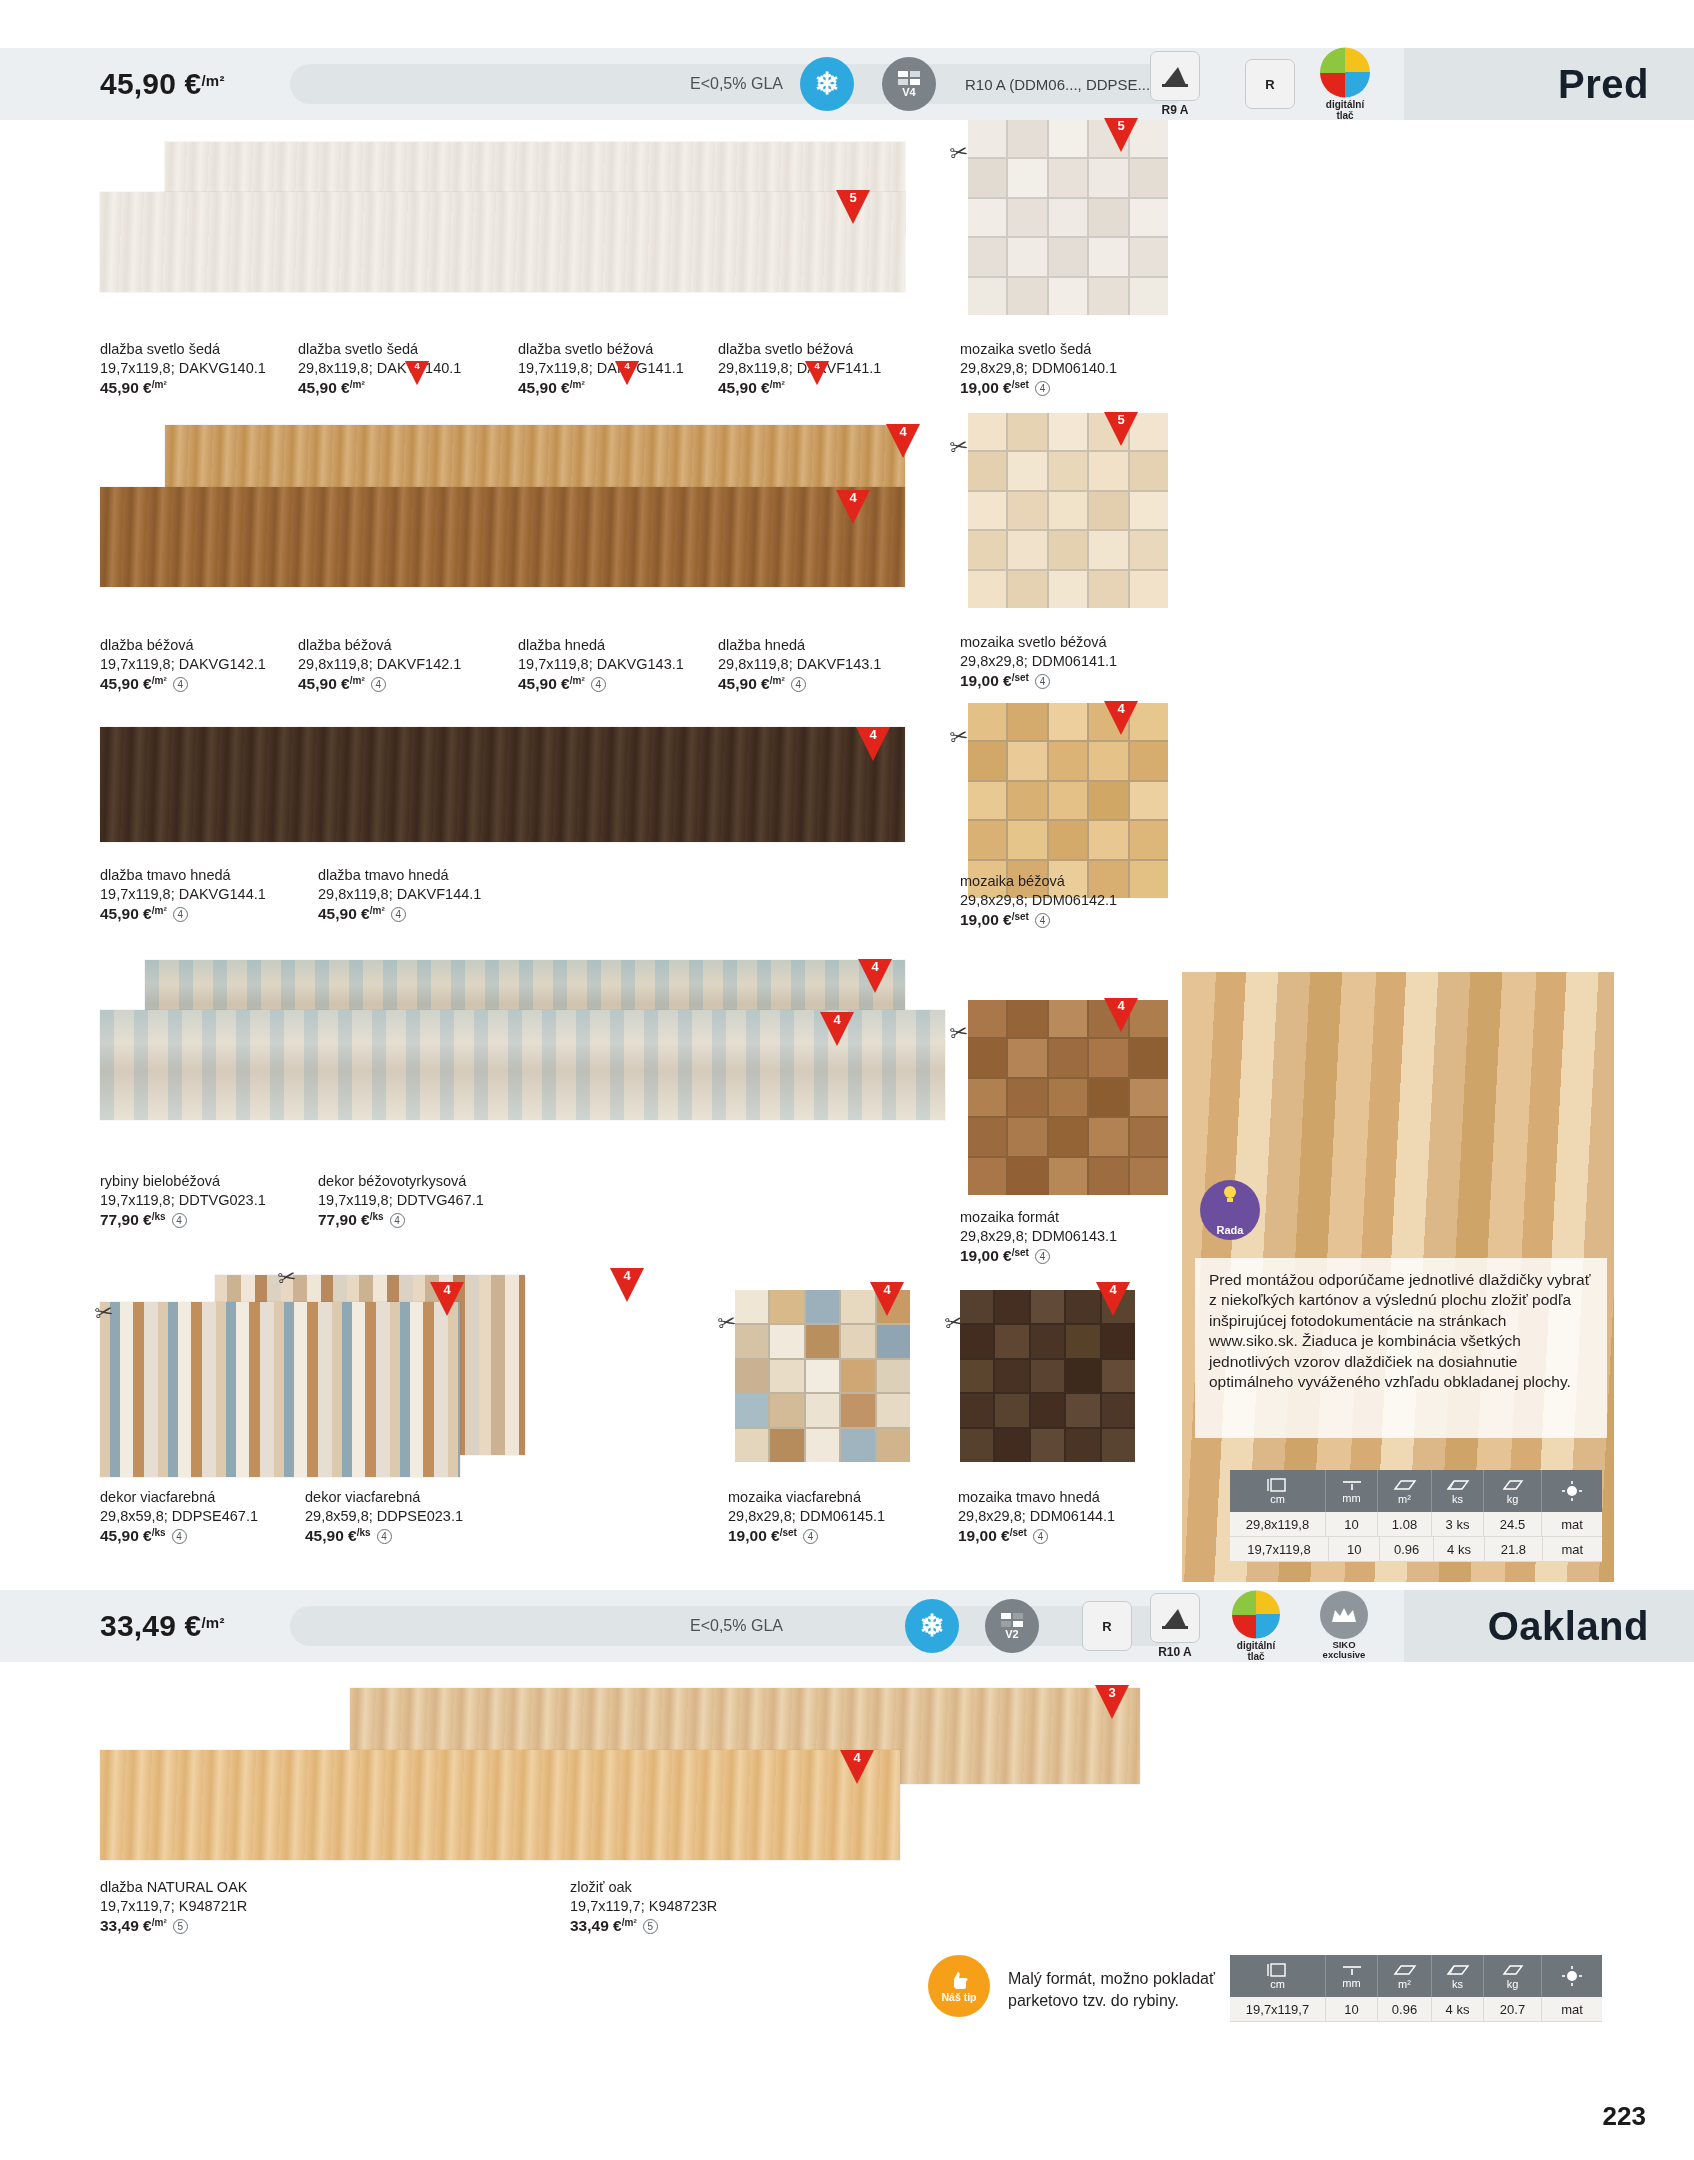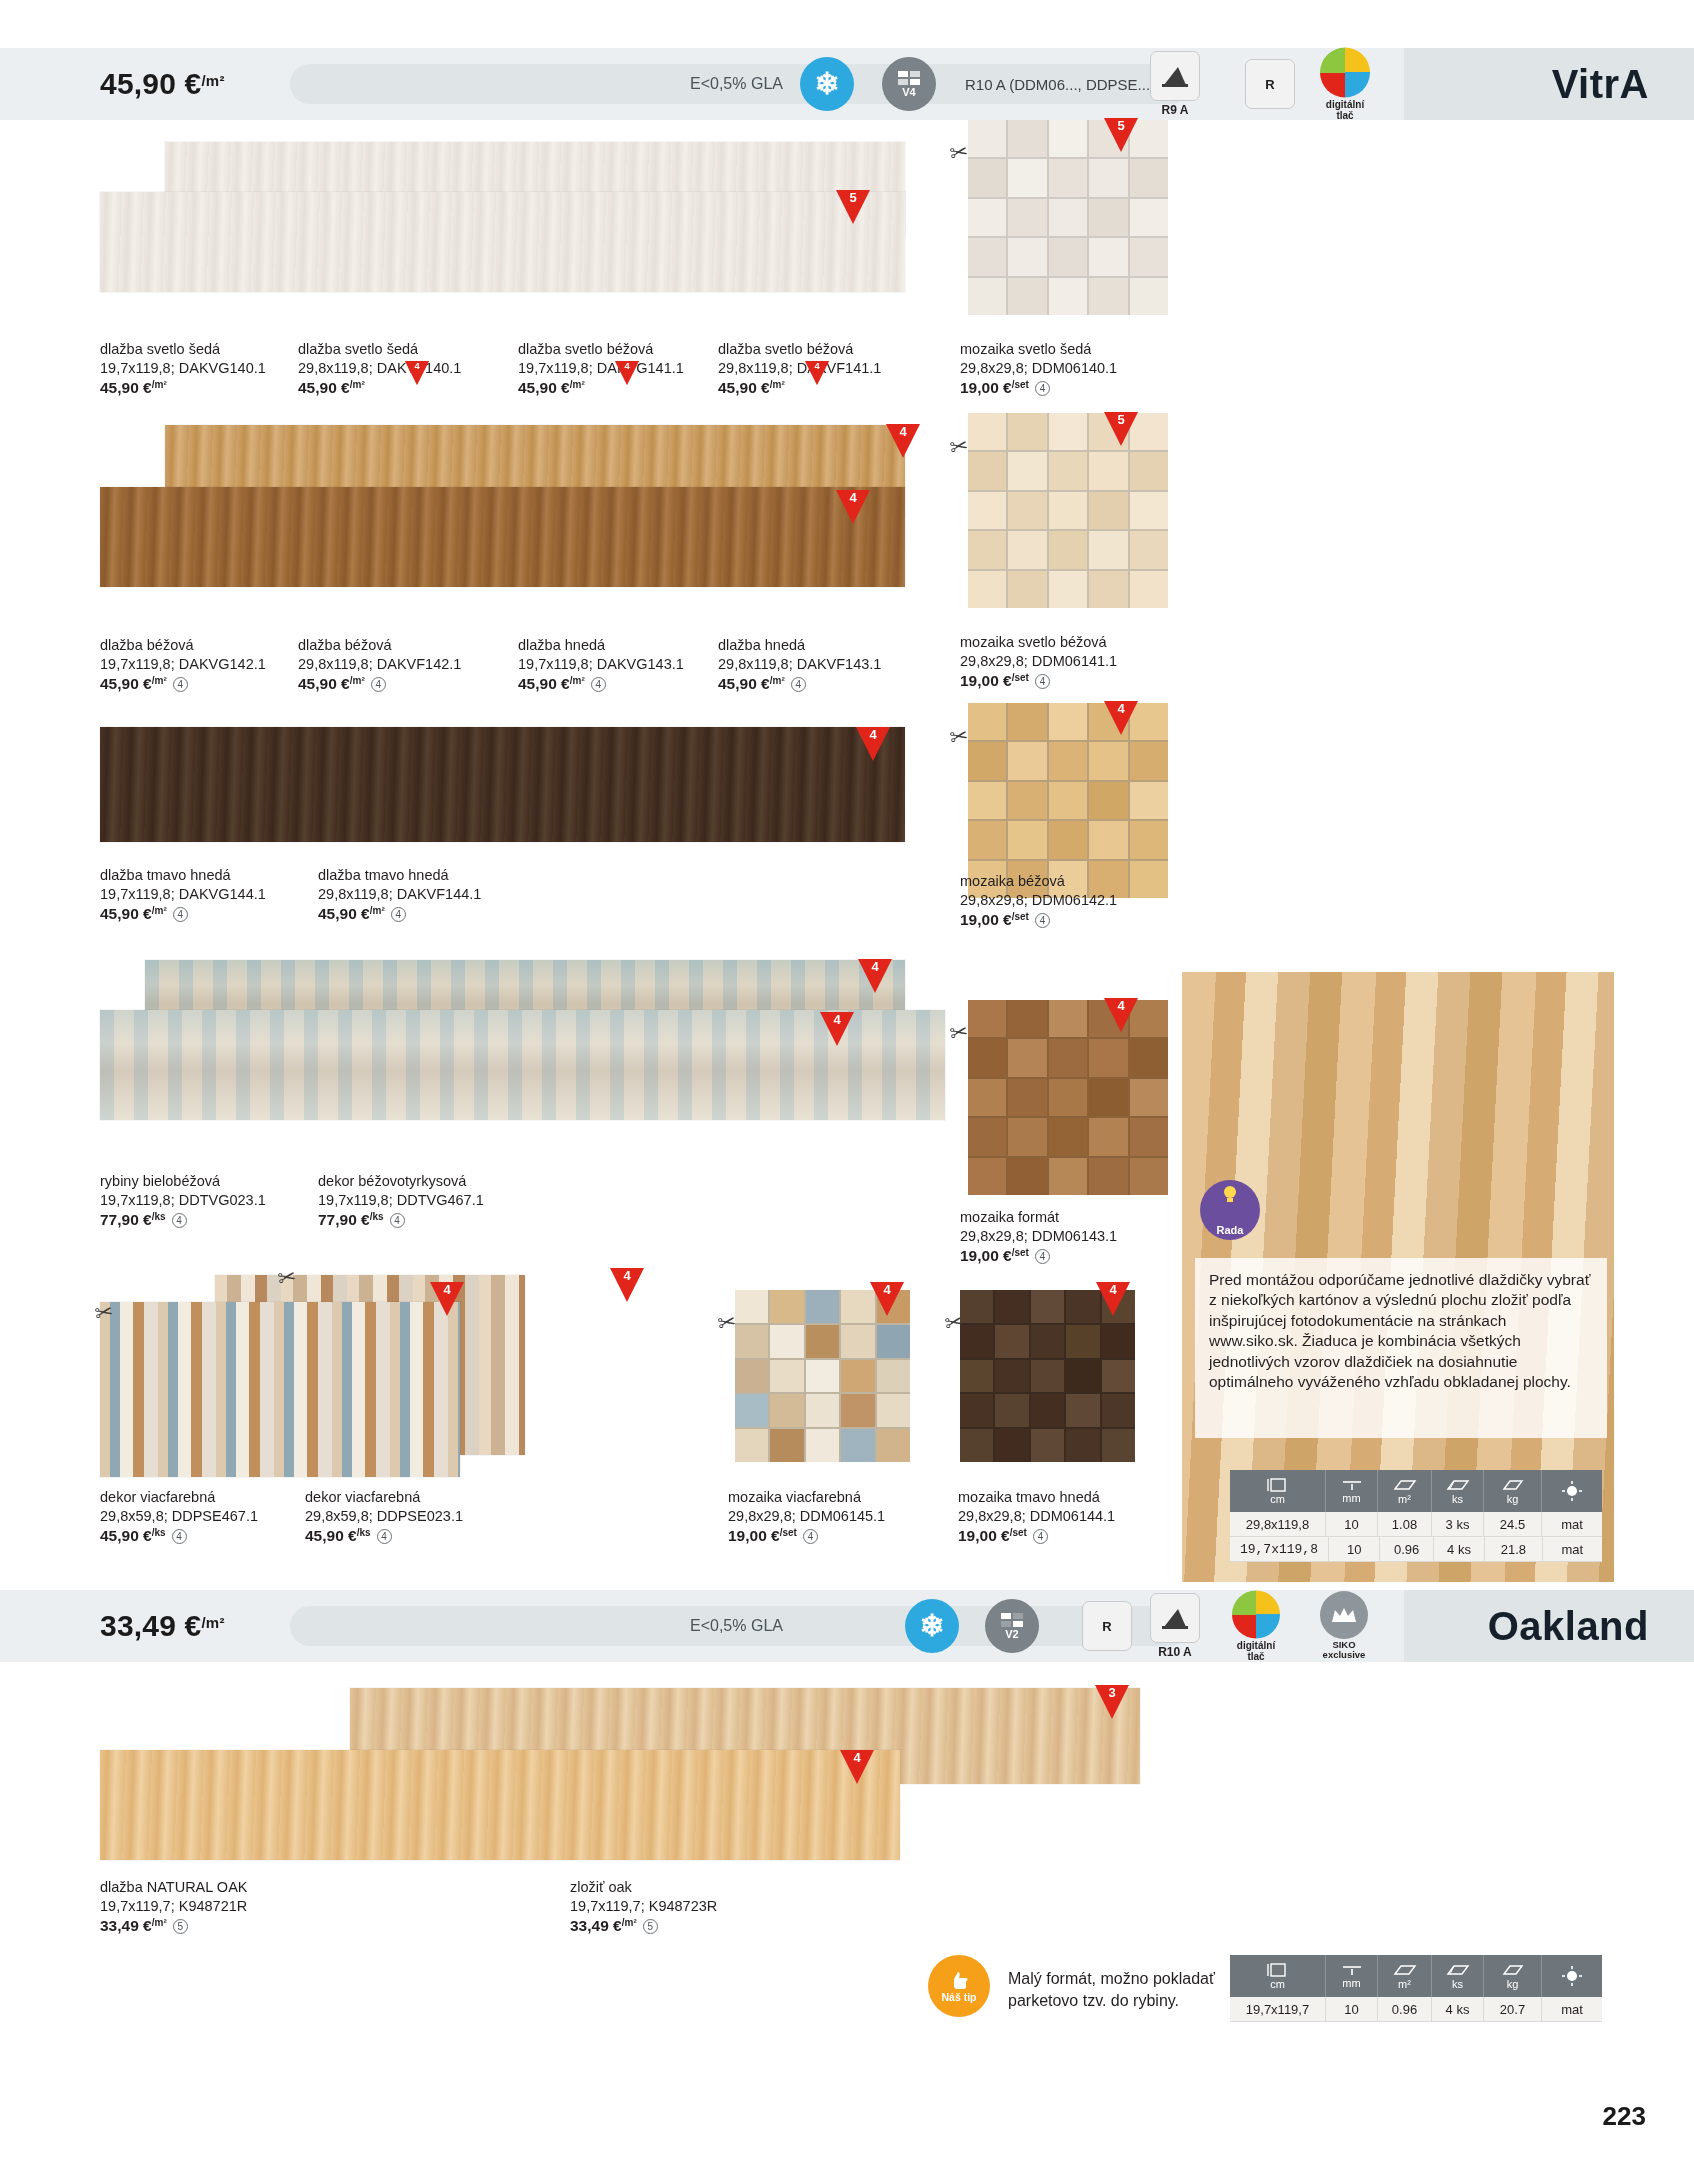--- a/index.html
+++ b/index.html
@@ -174,21 +174,21 @@
           </svg>
       </div>
       <div style="font-size:12px;font-weight:bold;text-align:center;margin-top:2px;">R9 A</div>
     </div>
     <div class="ic ic-sq" style="left:1245px;background:#f2f2f2;color:#222;border:1px solid #c8cbcd;">R</div>
     <div class="ic" style="left:1320px;">
       <div style="width:50px;height:50px;border-radius:50%;margin:0 auto;background:
         conic-gradient(#f4c21b 0 25%, #2ea9e0 25% 50%, #e1251b 50% 75%, #8dc63f 75% 100%);"></div>
       <div style="font-size:10px;font-weight:bold;text-align:center;line-height:1.1;margin-top:1px;">digitální<br>tlač</div>
     </div>
-    <div class="title">VitrA</div>
+    <div class="title">Pred</div>
   </div>
 
   <div class="tile w-lightgrey" style="left:165px; top:142px; width:740px; height:92px;"></div>
   <div class="tile w-lightgrey" style="left:100px; top:192px; width:805px; height:100px;"></div>
   <div class="flag" style="left:836px; top:190px;">5</div>
 
   <div class="cap" style="left:100px; top:340px; width:190px;">
     <span class="n">dlažba svetlo šedá</span>
     <span class="c">19,7x119,8; DAKVG140.1</span>
     <span class="p"><span>45,90 €</span><sup>/m²</sup></span>
@@ -562,21 +562,21 @@
     </div>
     <div class="drow">
       <div class="dcell" style="width:96px;">29,8x119,8</div>
       <div class="dcell" style="width:52px;">10</div>
       <div class="dcell" style="width:54px;">1.08</div>
       <div class="dcell" style="width:52px;">3 ks</div>
       <div class="dcell" style="width:58px;">24.5</div>
       <div class="dcell" style="width:60px;border-right:none;">mat</div>
     </div>
     <div class="drow">
-      <div class="dcell" style="width:100px;font-family:Liberation Mono, monospace;">19,7x119,8</div>
+      <div class="dcell" style="width:100px;">19,7x119,8</div>
       <div class="dcell" style="width:52px;">10</div>
       <div class="dcell" style="width:54px;">0.96</div>
       <div class="dcell" style="width:52px;">4 ks</div>
       <div class="dcell" style="width:58px;">21.8</div>
       <div class="dcell" style="width:60px;border-right:none;">mat</div>
     </div>
   </div>
 
   <div class="band" style="top:1590px;">
     <div class="pill"></div>

